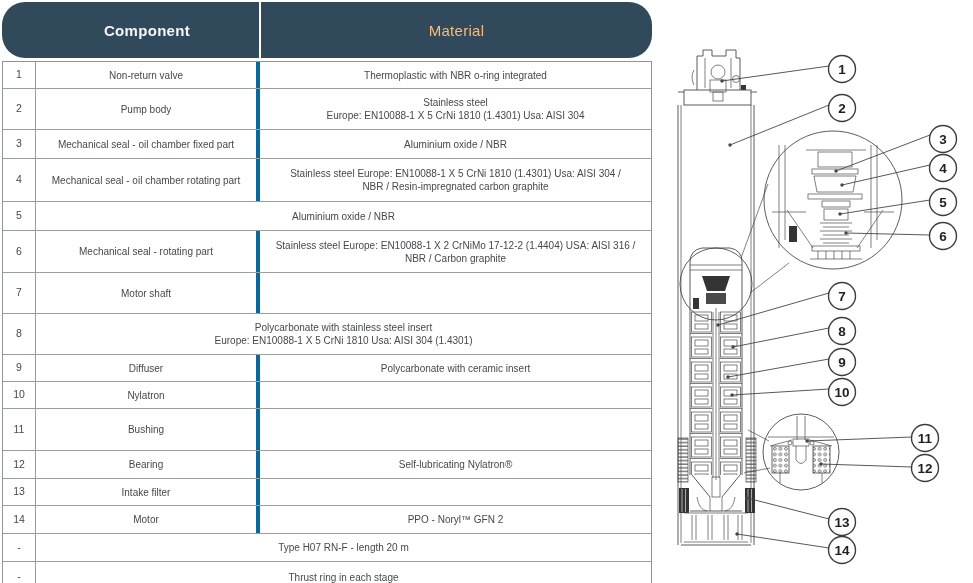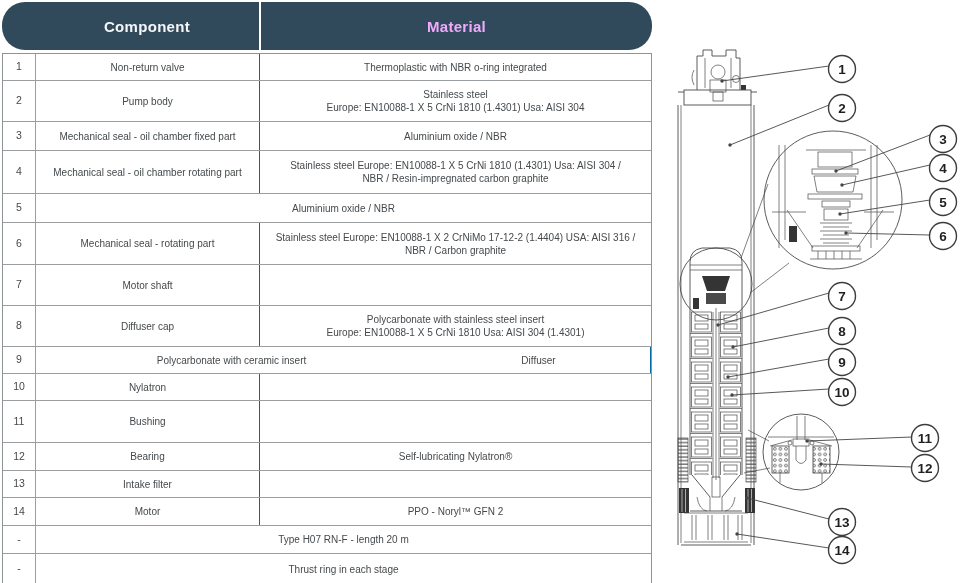--- a/index.html
+++ b/index.html
@@ -1,34 +1,34 @@
 <!DOCTYPE html>
 <html><head>
 <meta charset="utf-8">
 <style>
   html,body{margin:0;padding:0;background:#ffffff;}
   .stage{position:relative;width:973px;height:583px;background:#fff;overflow:hidden;
          font-family:"Liberation Sans",sans-serif;color:#45494c;}
   
   .tbl{position:absolute;left:2px;top:2px;width:650px;}
-  .thead{display:flex;height:48px;background:#314a5b;border-radius:23px;}
+  .thead{display:flex;height:56px;background:#314a5b;border-radius:23px;}
   .th-num{width:33px;}
   .th-comp{width:224px;display:flex;align-items:center;justify-content:center;
            color:#f4f6f7;font-size:15px;font-weight:bold;letter-spacing:.3px;}
   .th-div{width:2px;background:#ffffff;}
   .th-mat{flex:1;display:flex;align-items:center;justify-content:center;
-          color:#f0abfc;font-size:15px;font-weight:bold;letter-spacing:.3px;}
+          color:#fdba74;font-size:15px;font-weight:normal;letter-spacing:.3px;}
   .tbody{margin-top:3px;border:1px solid #8e9396;}
   .trow{display:flex;border-bottom:1px solid #9a9ea1;}
   .trow:last-child{border-bottom:none;}
   .cell{display:flex;align-items:center;justify-content:center;text-align:center;
         font-size:10px;line-height:1.3;color:#45494c;padding:1px 4px;box-sizing:border-box;
         white-space:pre-line;}
   .c-num{width:33px;border-right:1px solid #9a9ea1;font-size:10.5px;}
-  .c-comp{width:224px;border-right:1px solid #0369a1;}
+  .c-comp{width:224px;border-right:4px solid #0369a1;}
   .c-mat{flex:1;}
   .c-merged{flex:1;}
   
   .diagram{position:absolute;left:660px;top:0;width:313px;height:583px;}
   svg{display:block;}
   .ln{stroke:#4a4a4a;stroke-width:0.9;fill:none;}
   .lnt{stroke:#4a4a4a;stroke-width:0.7;fill:none;}
   .leader{stroke:#454545;stroke-width:0.9;fill:none;}
   .callout-circle{fill:#ffffff;stroke:#3d3d3d;stroke-width:1.4;}
   .callout-text{font-family:"Liberation Sans",sans-serif;font-size:13.5px;font-weight:bold;
@@ -79,28 +79,27 @@
         <div class="cell c-comp">Mechanical seal - rotating part</div>
         <div class="cell c-mat">Stainless steel Europe: EN10088-1 X 2 CrNiMo 17-12-2 (1.4404) USA: AISI 316 /
 NBR / Carbon graphite</div>
       </div>
       <div class="trow" style="height:40px">
         <div class="cell c-num">7</div>
         <div class="cell c-comp">Motor shaft</div>
       </div>
       <div class="trow" style="height:40px">
         <div class="cell c-num">8</div>
-        <div class="cell c-comp">Diffuser cap</div>
         <div class="cell c-mat">Polycarbonate with stainless steel insert
 Europe: EN10088-1 X 5 CrNi 1810 Usa: AISI 304 (1.4301)</div>
       </div>
       <div class="trow" style="height:26px">
         <div class="cell c-num">9</div>
+        <div class="cell c-comp">Diffuser</div>
         <div class="cell c-mat">Polycarbonate with ceramic insert</div>
-        <div class="cell c-comp">Diffuser</div>
       </div>
       <div class="trow" style="height:26px">
         <div class="cell c-num">10</div>
         <div class="cell c-comp">Nylatron</div>
       </div>
       <div class="trow" style="height:41px">
         <div class="cell c-num">11</div>
         <div class="cell c-comp">Bushing</div>
       </div>
       <div class="trow" style="height:27px">

